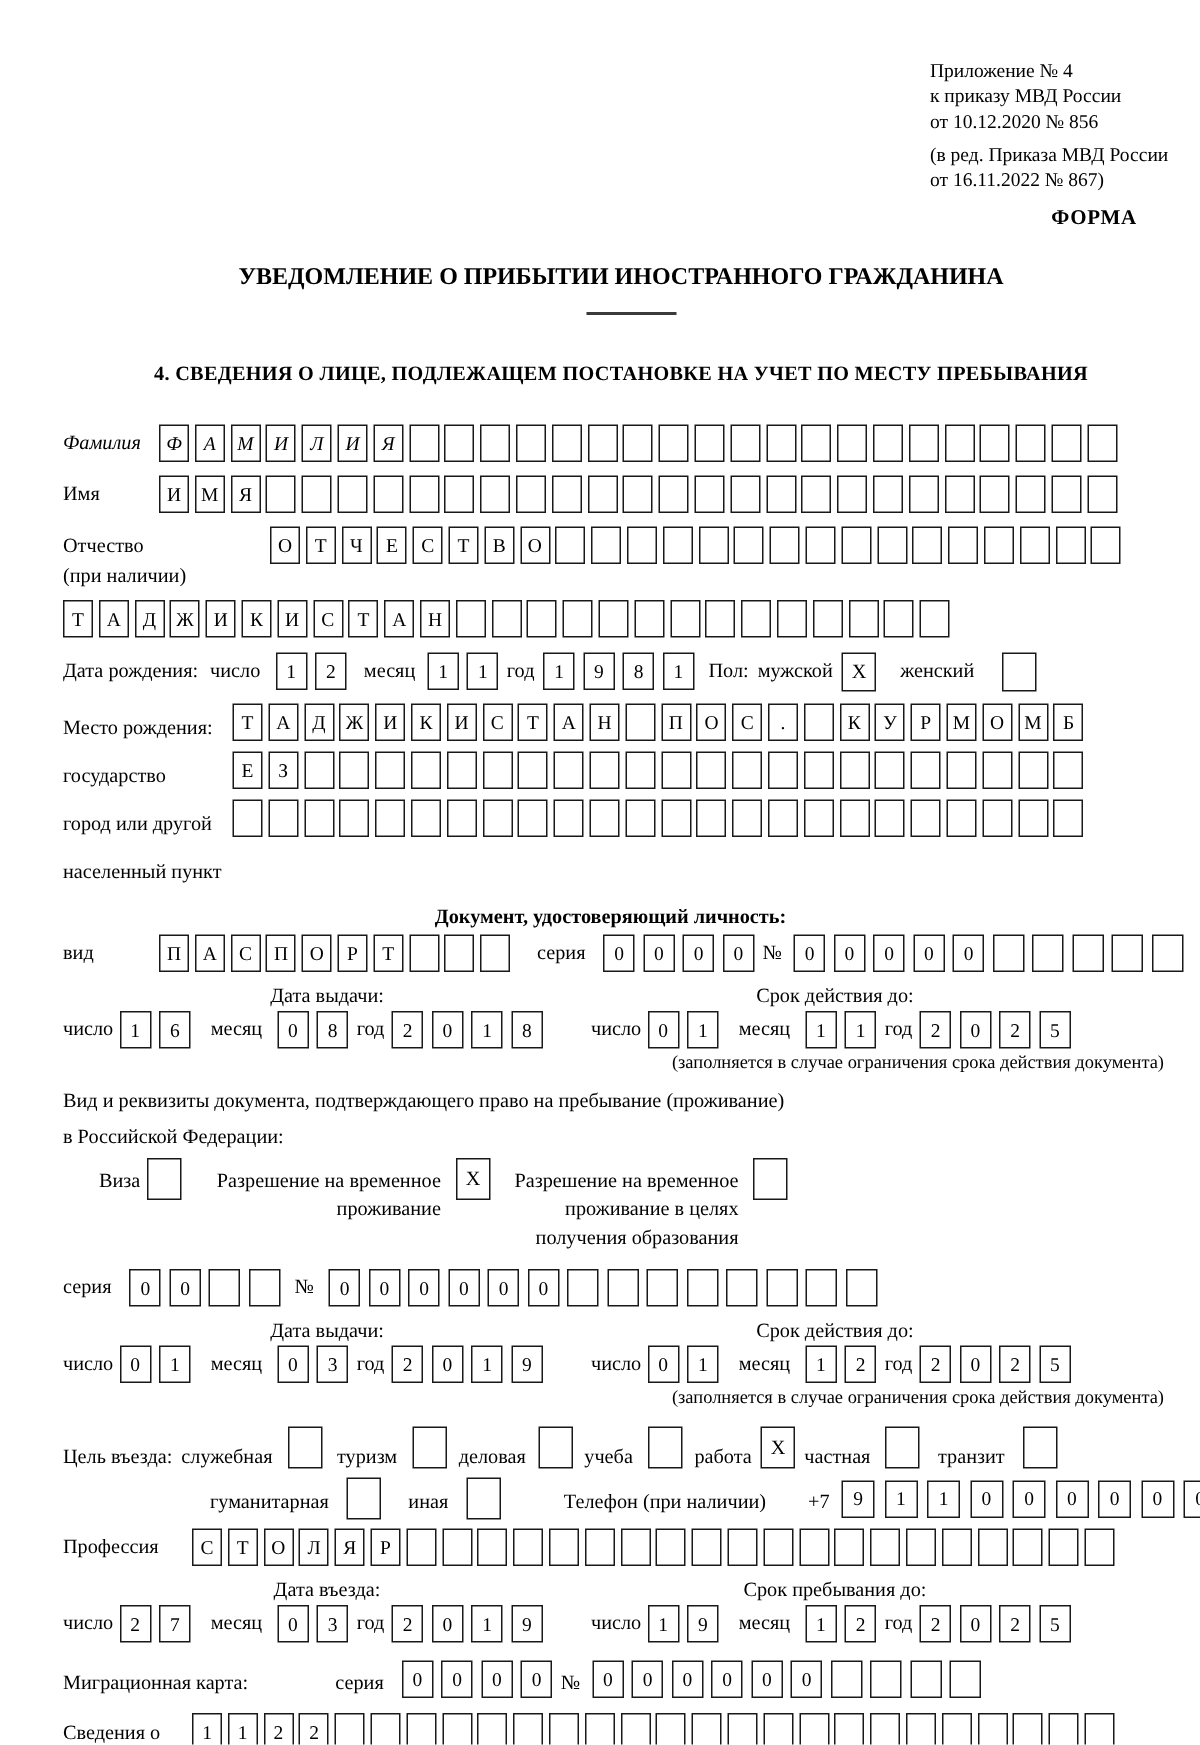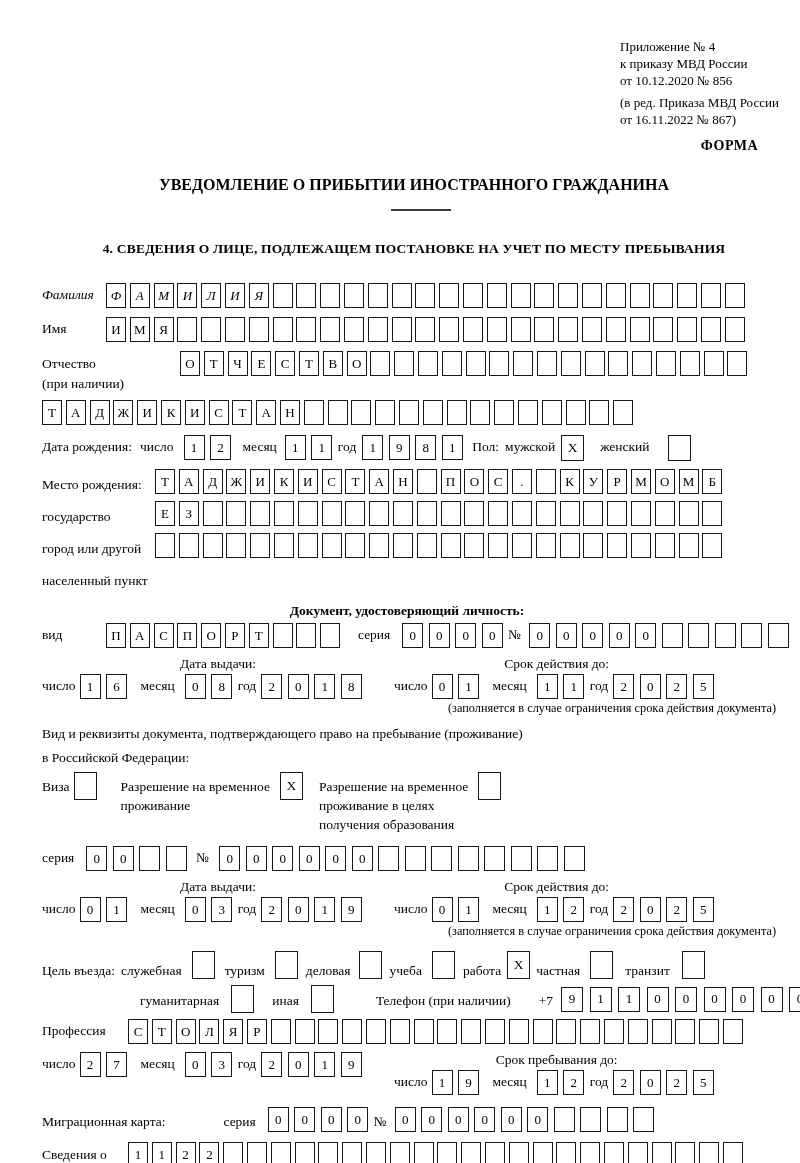--- a/index.html
+++ b/index.html
@@ -48,24 +48,24 @@
   .dcol-l { width: 352px; flex: none; }
   .dcol-r { flex: none; }
   .dhead { text-align: center; margin-bottom: 2px; }
   .dfields { display: flex; align-items: flex-start; }
   .dfields .slabel { padding-top: 4px; }
   .dnote { text-align: right; font-size: 12.3px; padding-right: 10px; margin-top: 2px; }
 
   .center-bold { text-align: center; font-weight: bold; margin-left: -14px; }
 
   
-  .opts { display: flex; align-items: flex-start; }
+  .opts { display: flex; align-items: flex-start; margin-left: 24px; }
   .opt { display: flex; align-items: flex-start; }
   .opt-label { line-height: 19px; padding-top: 5px; }
-  .opt-label.c { text-align: left; }
+  .opt-label.c { text-align: right; }
 
   .mt6 { margin-top: 6px; } .mt8 { margin-top: 8px; } .mt9 { margin-top: 9px; }
   .mt10 { margin-top: 10px; } .mt12 { margin-top: 12px; }
   .mt26 { margin-top: 26px; font-style: italic; }
 </style>
 </head>
 <body>
 
 <div class="page">
 
@@ -581,20 +581,21 @@
         <span class="cell"></span>
         <span class="cell"></span>
         <span class="cell"></span>
         <span class="cell"></span>
         <span class="cell"></span>
       </div>
   </div>
 
   <div class="dpair mt8">
     <div class="dcol-l">
+      <div class="dhead">Дата въезда:</div>
       <div class="dfields">
         <span class="slabel">число</span>
         <div class="cells" style="margin-left:4px">
             <span class="cell dcell">2</span>
             <span class="cell dcell">7</span>
           </div>
         <span class="slabel" style="margin-left:8px">месяц</span>
         <div class="cells" style="margin-left:10px">
             <span class="cell dcell">0</span>
             <span class="cell dcell">3</span>

